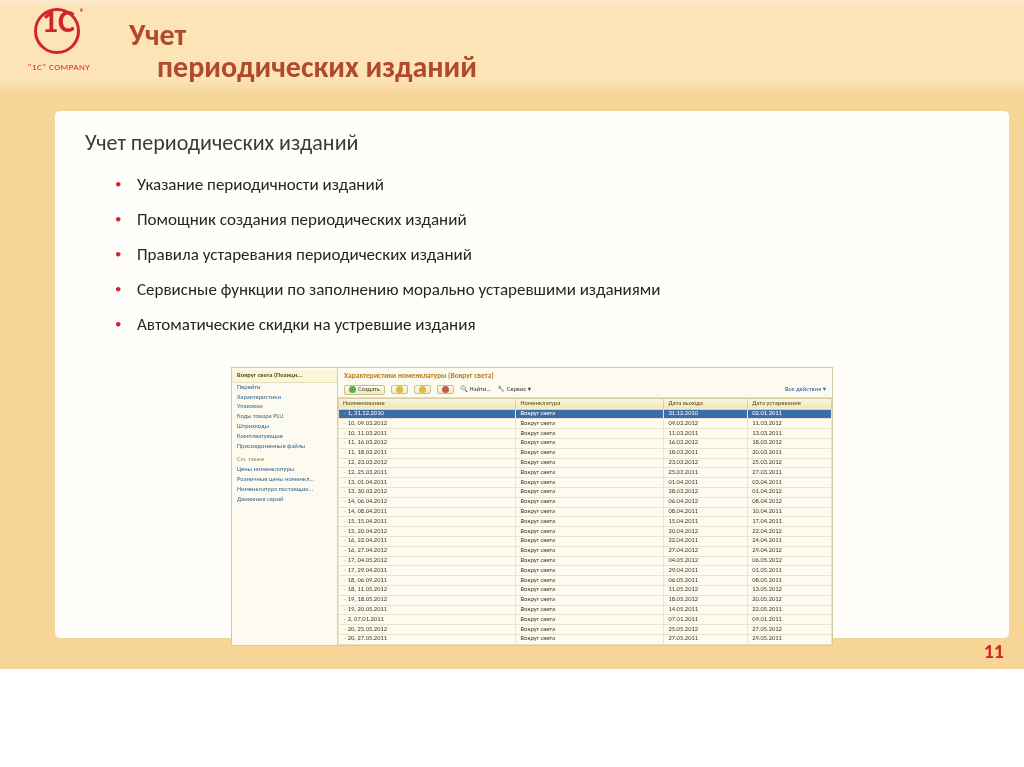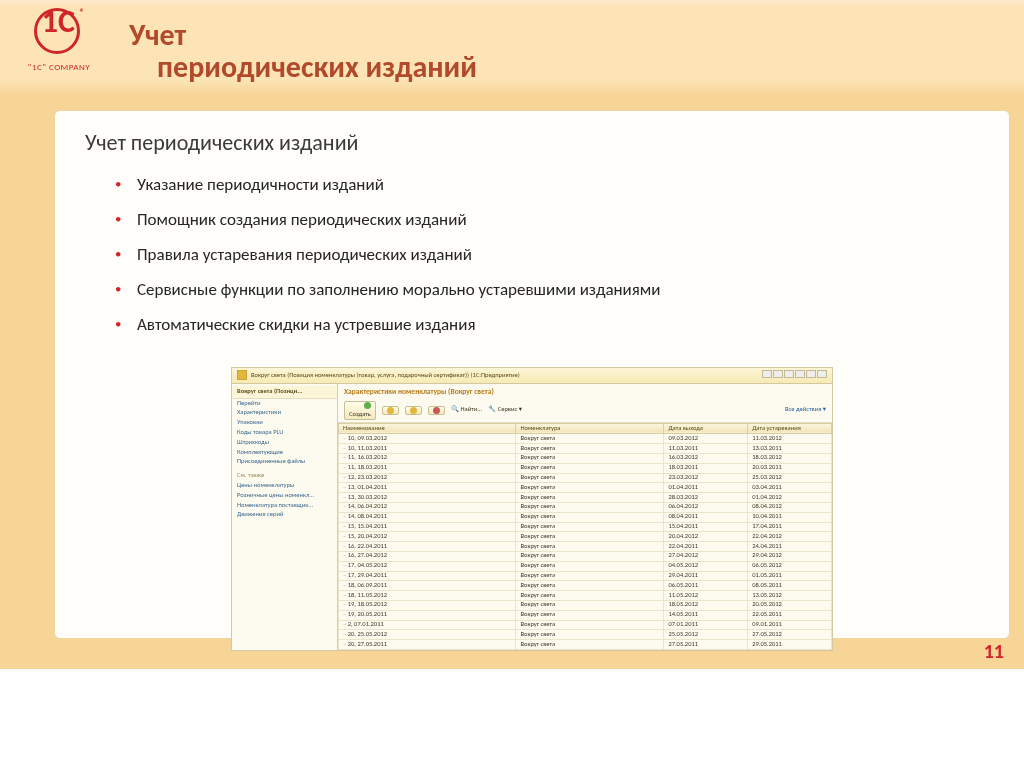--- a/index.html
+++ b/index.html
@@ -22,21 +22,21 @@
   .win-title { background:linear-gradient(#fdf5d7,#f6eab4); border-bottom:1px solid #d3c8a2; padding:2px 5px; display:flex; align-items:center; gap:4px; color:#5a4d1a; }
   .win-title .wt-text { flex:1; white-space:nowrap; overflow:hidden; }
   .win-title .btns span { display:inline-block; width:8px; height:6px; background:#eee; border:1px solid #c2b98e; margin-left:1px; }
   .inner { display:flex; }
   .sidepanel { width:105px; border-right:1px solid #d9ceab; padding:2px 0; }
   .sidepanel .sp-head { padding:2px 5px; font-weight:bold; color:#5a4d1a; border-bottom:1px solid #e7dcc0; background:#fdf5d8; }
   .sidepanel .sp-item { padding:1px 5px; color:#3e6a91; cursor:default; white-space:nowrap; overflow:hidden; }
   .mainpanel { flex:1; }
   .mp-title { padding:3px 6px; color:#b77c1a; font-weight:bold; font-size:7.5px; }
   .toolbar { padding:2px 6px; border-bottom:1px solid #e7dcc0; display:flex; align-items:center; gap:6px; color:#3e3a25; }
-  .toolbar .tb-btn { border:1px solid #c9bf97; background:linear-gradient(#fffde9,#f4e9be); padding:0 4px; border-radius:2px; display:inline-flex; align-items:flex-end; gap:2px;flex-direction:column; }
+  .toolbar .tb-btn { border:1px solid #c9bf97; background:linear-gradient(#fffde9,#f4e9be); padding:0 4px; border-radius:2px; display:inline-flex; align-items:center; gap:2px; }
   .toolbar .tb-ico { display:inline-block; width:7px; height:7px; border-radius:50%; }
   .tb-ico.green{ background:#5cb04c; } .tb-ico.yellow{ background:#e3b73a; } .tb-ico.red{ background:#c55; }
   .toolbar .spacer { flex:1; }
   .toolbar .link { color:#2a64a1; }
   table.grid { width:100%; border-collapse:collapse; }
   table.grid th { background:linear-gradient(#fbf5dd,#f1e6bb); border:1px solid #d8cda3; padding:1px 4px; text-align:left; color:#5a4d1a; font-weight:normal; }
   table.grid td { border:1px solid #ece4c9; padding:0.5px 4px; color:#403c28; white-space:nowrap; }
   table.grid tr.sel td { background:#3a6ea8; color:#fff; }
   table.grid td.name:before { content:"– "; color:#b3a770; }
   .pagenum { position:absolute; bottom:6px; right:20px; color:#d0262b; font-weight:bold; font-size:20px; }
@@ -61,25 +61,20 @@
     <h2>Учет периодических изданий</h2>
     <ul class="bul" id="bullets">
         <li>Указание периодичности изданий</li>
         <li>Помощник создания периодических изданий</li>
         <li>Правила устаревания периодических изданий</li>
         <li>Сервисные функции по заполнению морально устаревшими изданиями</li>
         <li>Автоматические скидки на устревшие издания</li>
       </ul>
 
     <div class="screenshot-embed">
-      <div class="win-title">
-        <span style="display:inline-block;width:8px;height:8px;background:#e3b73a;border:1px solid #c8a338;"></span>
-        <span class="wt-text">Вокруг света (Позиция номенклатуры (товар, услуга, подарочный сертификат))  (1С:Предприятие)</span>
-        <span class="btns"><span></span><span></span><span></span><span></span><span></span><span></span></span>
-      </div>
       <div class="inner">
         <div class="sidepanel">
           <div class="sp-head">Вокруг света (Позици...</div>
           <div id="sp1">
               <div class="sp-item">Перейти</div>
               <div class="sp-item">Характеристики</div>
               <div class="sp-item">Упаковки</div>
               <div class="sp-item">Коды товара PLU</div>
               <div class="sp-item">Штрихкоды</div>
               <div class="sp-item">Комплектующие</div>
@@ -117,20 +112,26 @@
           <table class="grid">
             <thead>
                 <tr id="gridhead">
                   <th style="width: 36%;">Наименование</th>
                   <th style="width: 30%;">Номенклатура</th>
                   <th style="width: 17%;">Дата выхода</th>
                   <th style="width: 17%;">Дата устаревания</th>
                 </tr>
               </thead>
             <tbody id="gridbody">
+                <tr class="sel">
+                  <td class="name">1, 31.12.2010</td>
+                  <td>Вокруг света</td>
+                  <td>31.12.2010</td>
+                  <td>02.01.2011</td>
+                </tr>
                 <tr>
                   <td class="name">10, 09.03.2012</td>
                   <td>Вокруг света</td>
                   <td>09.03.2012</td>
                   <td>11.03.2012</td>
                 </tr>
                 <tr>
                   <td class="name">10, 11.03.2011</td>
                   <td>Вокруг света</td>
                   <td>11.03.2011</td>
@@ -146,20 +147,26 @@
                   <td class="name">11, 18.03.2011</td>
                   <td>Вокруг света</td>
                   <td>18.03.2011</td>
                   <td>20.03.2011</td>
                 </tr>
                 <tr>
                   <td class="name">12, 23.03.2012</td>
                   <td>Вокруг света</td>
                   <td>23.03.2012</td>
                   <td>25.03.2012</td>
+                </tr>
+                <tr>
+                  <td class="name">12, 25.03.2011</td>
+                  <td>Вокруг света</td>
+                  <td>25.03.2011</td>
+                  <td>27.03.2011</td>
                 </tr>
                 <tr>
                   <td class="name">13, 01.04.2011</td>
                   <td>Вокруг света</td>
                   <td>01.04.2011</td>
                   <td>03.04.2011</td>
                 </tr>
                 <tr>
                   <td class="name">13, 30.03.2012</td>
                   <td>Вокруг света</td>

